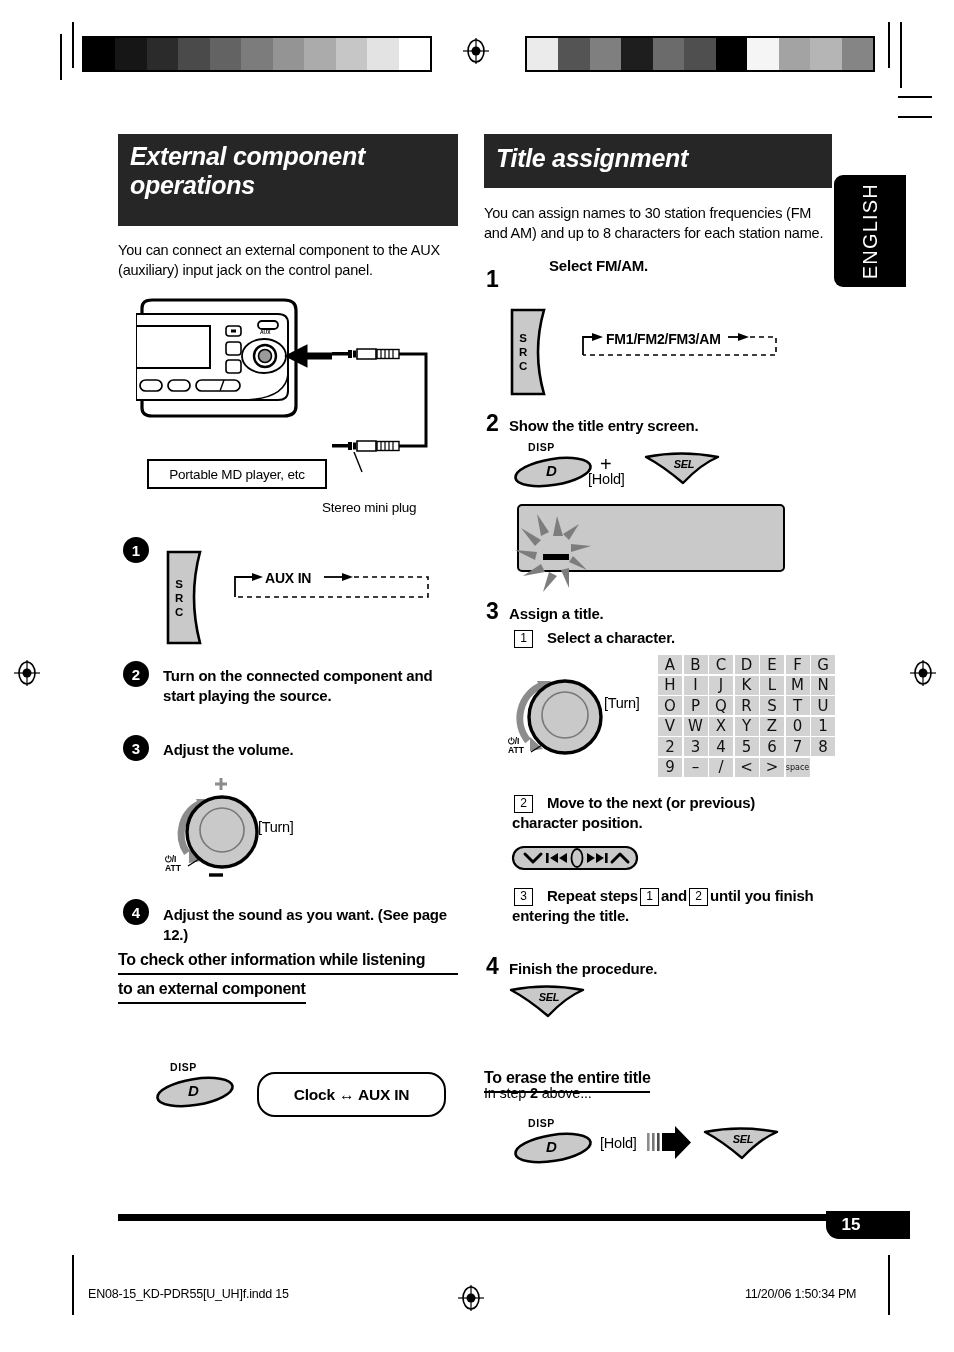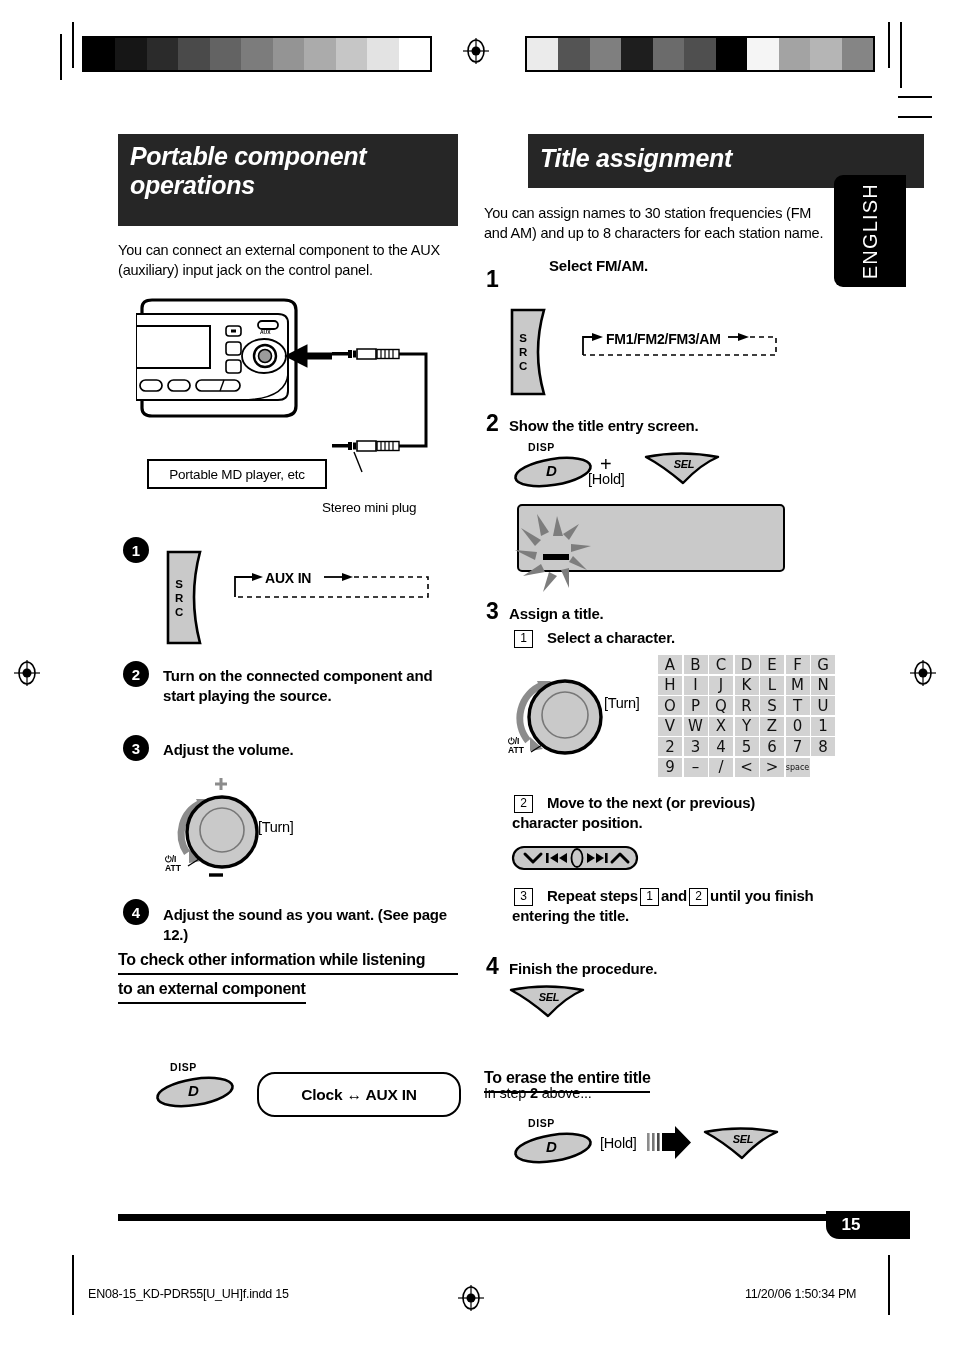--- a/index.html
+++ b/index.html
@@ -182,21 +182,21 @@
       <i style="background: rgb(107, 107, 107);"></i>
       <i style="background: rgb(79, 79, 79);"></i>
       <i style="background: rgb(0, 0, 0);"></i>
       <i style="background: rgb(245, 245, 245);"></i>
       <i style="background: rgb(163, 163, 163);"></i>
       <i style="background: rgb(181, 181, 181);"></i>
       <i style="background: rgb(133, 133, 133);"></i>
     </div>
 
   <div class="banner" style="left:118px;top:134px;width:340px;height:92px;">
-    <div class="btxt">Portable component operations</div>
+    <div class="btxt">External component operations</div>
   </div>
 
   <div class="para" style="left:118px;top:240px;width:330px;">You can connect an external component to the AUX (auxiliary) input jack on the control panel.</div>
 
   <div class="mini" style="left:136px;top:296px;width:310px;height:200px;">
     <svg width="310" height="200" viewBox="0 0 310 200">
 
       <path d="M6 12 Q6 4 16 4 L148 4 Q160 4 160 14 L160 110 Q160 120 148 120 L16 120 Q6 120 6 112 Z" fill="#fff" stroke="#000" stroke-width="3.2"></path>
 
       <path d="M0 18 L142 18 Q152 18 152 27 L152 95 Q152 104 142 104 L0 104 Z" fill="#fff" stroke="#000" stroke-width="2"></path>
@@ -311,23 +311,23 @@
   </div>
 
   <div class="dispbtn" style="left:150px;top:1063px;width:90px;height:46px;">
     <svg width="90" height="46" viewBox="0 0 90 46">
       <ellipse cx="45" cy="29" rx="38" ry="13" fill="#c9c9c9" stroke="#000" stroke-width="2.6" transform="rotate(-9 45 29)"></ellipse>
     </svg>
     <div class="cap" style="left:20px;top:-2px;">DISP</div>
     <div class="d" style="left:38px;top:19px;">D</div>
   </div>
 
-  <div class="pill" style="left:257px;top:1072px;width:204px;height:45px;">Clock ↔ AUX IN</div>
-
-  <div class="banner" style="left:484px;top:134px;width:396px;height:54px;padding-top:10px;margin-left:44px;">
+  <div class="pill" style="left:257px;top:1072px;width:189px;height:45px;">Clock ↔ AUX IN</div>
+
+  <div class="banner" style="left:484px;top:134px;width:348px;height:54px;padding-top:10px;">
     <div class="btxt">Title assignment</div>
   </div>
 
   <div class="langtab" style="left:834px;top:175px;width:72px;height:112px;">
     <span>ENGLISH</span>
   </div>
 
   <div class="para" style="left:484px;top:203px;width:340px;">You can assign names to 30 station frequencies (FM and AM) and up to 8 characters for each station name.</div>
 
   <div class="stepnum" style="left:486px;top:268px;">1</div>

